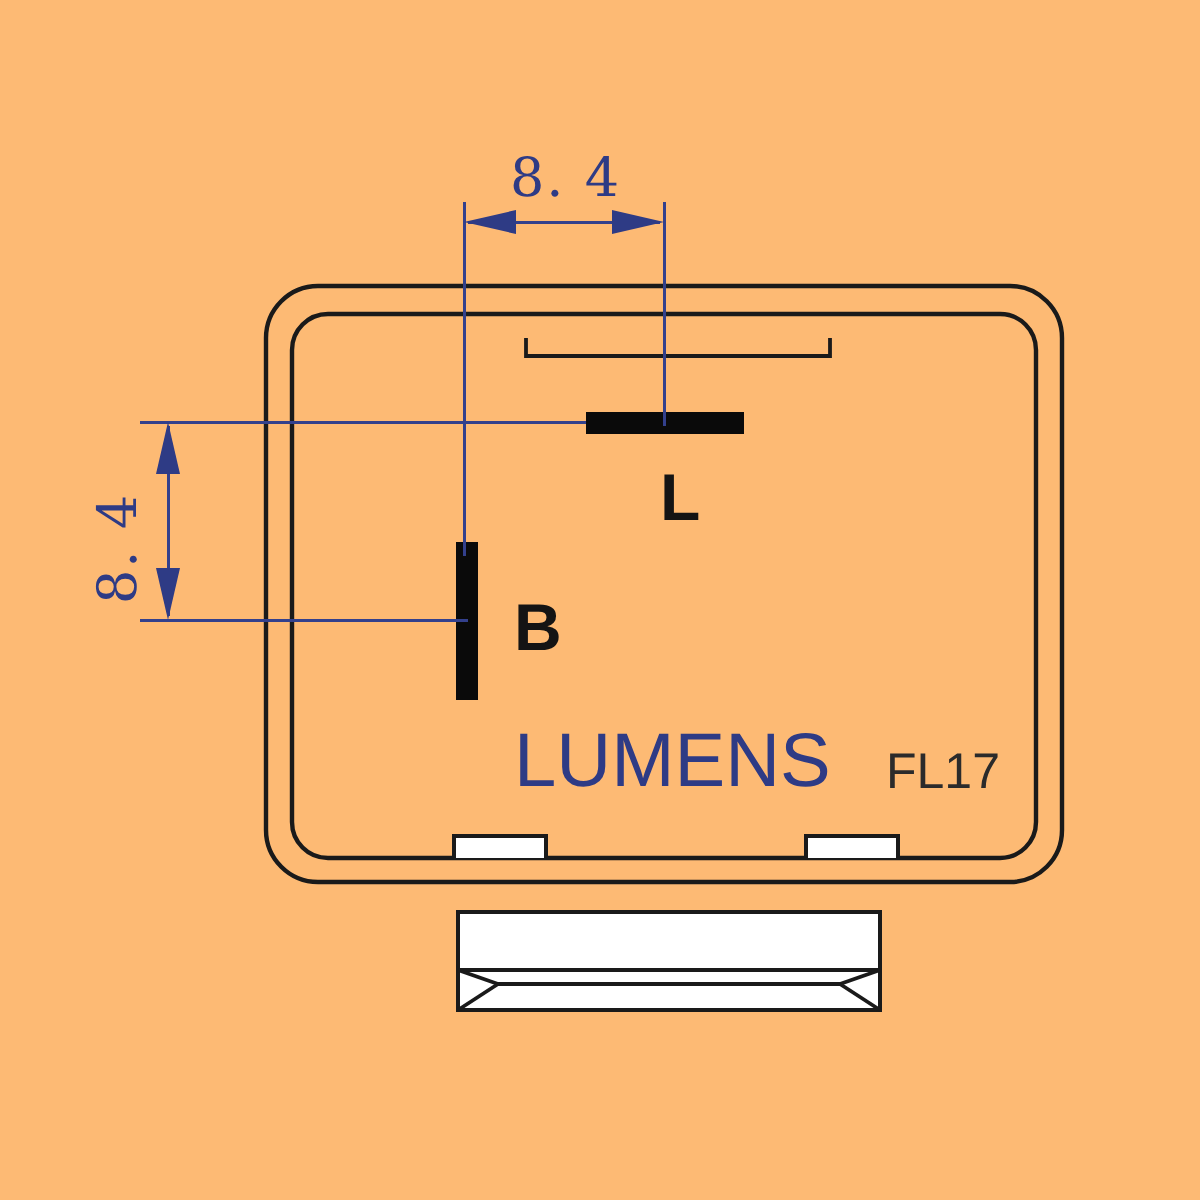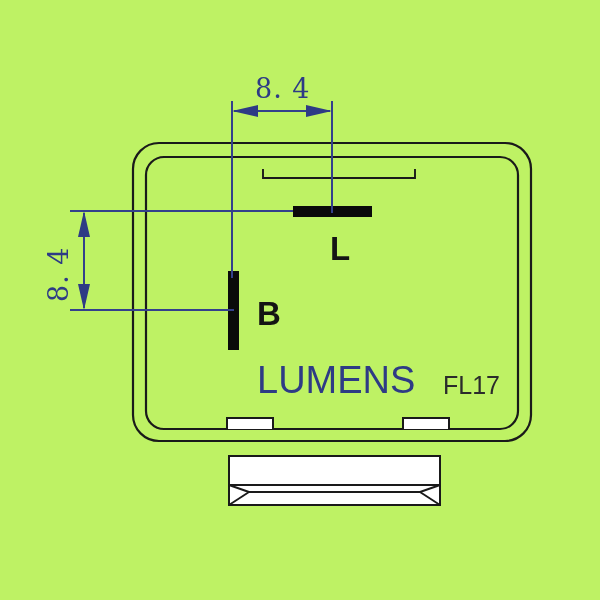--- a/index.html
+++ b/index.html
@@ -11,21 +11,21 @@
   body {
     width: 600px;
     height: 600px;
     font-family: "Liberation Sans", sans-serif;
     overflow: hidden;
   }
   #drawing-stage {
     position: relative;
     width: 600px;
     height: 600px;
-    background: #bef264;
+    background: #fdba74;
   }
   #drawing-svg {
     position: absolute;
     left: 0;
     top: 0;
     width: 600px;
     height: 600px;
     display: block;
   }
   .outline-stroke {

